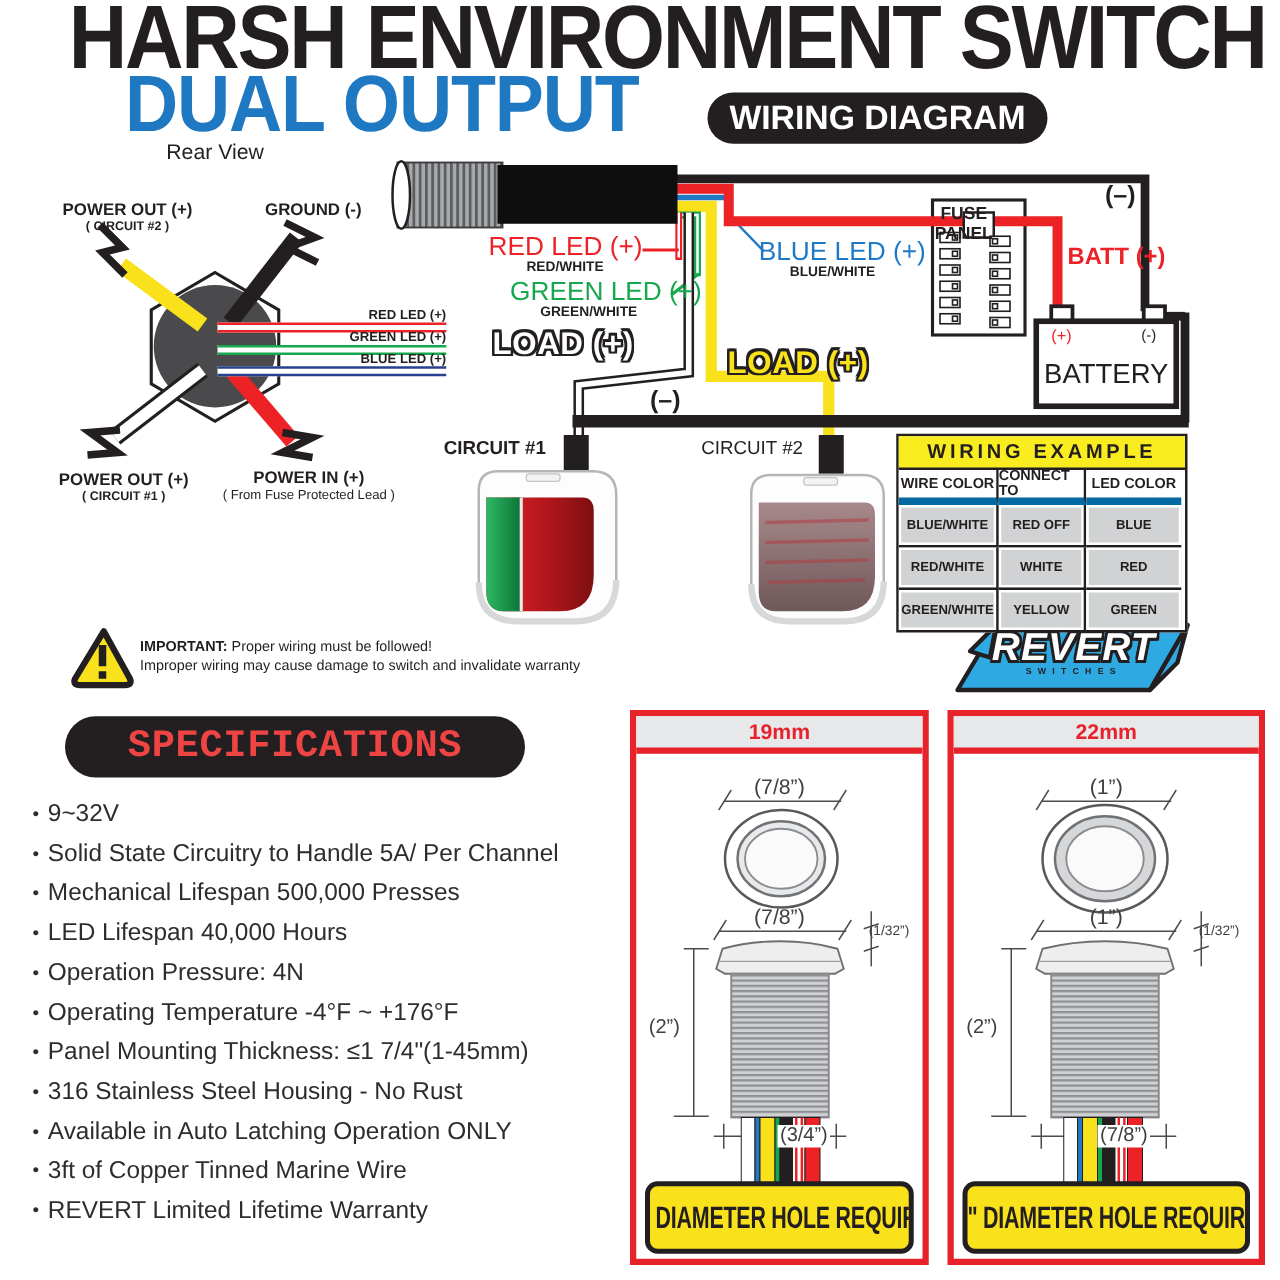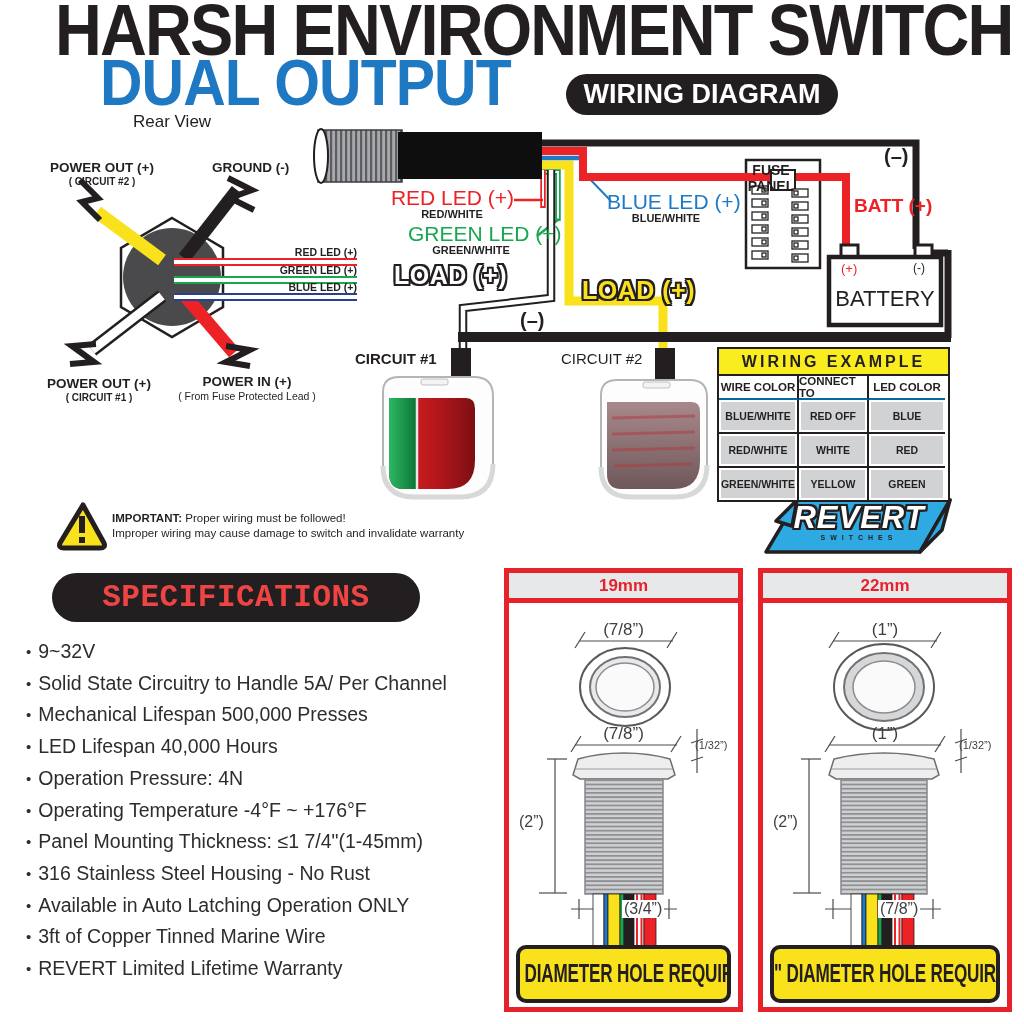--- a/index.html
+++ b/index.html
@@ -32,21 +32,21 @@
     text-shadow:-2px -2px 0 #231f20,2px -2px 0 #231f20,-2px 2px 0 #231f20,2px 2px 0 #231f20,
                 -2px 0 0 #231f20,2px 0 0 #231f20,0 -2px 0 #231f20,0 2px 0 #231f20;}
   .neg{font-size:20px;font-weight:bold;}
 
   
   .wtable{left:717px;top:347px;width:229px;border:2.5px solid #231f20;background:#fff;}
   .wtable .title{background:#f9ed1f;border-bottom:2.5px solid #231f20;height:25px;display:flex;align-items:center;justify-content:center;
                  font-size:16px;font-weight:bold;letter-spacing:3px;}
   .wtable .hrow,.wtable .brow{display:grid;grid-template-columns:80px 70px 76px;}
   .wtable .hcell{height:22px;display:flex;align-items:center;justify-content:center;font-size:11.5px;font-weight:bold;
-                 border-right:2px solid #231f20;border-bottom:2px solid #0369a1;background:#fff;}
+                 border-right:2px solid #231f20;border-bottom:6px solid #0369a1;background:#fff;}
   .wtable .bcell{height:32px;display:flex;align-items:center;justify-content:center;font-size:10.5px;font-weight:bold;
                  border-right:2px solid #231f20;border-bottom:2px solid #231f20;background:#d0d2d3;box-shadow:inset 0 0 0 2px #fff;}
   .wtable .hcell:last-child,.wtable .bcell:last-child{border-right:none;}
   .wtable .brow:last-child .bcell{border-bottom:none;}
 
   
   .warn-text{left:112px;top:511px;font-size:11.5px;line-height:15px;width:420px;}
 
   
   .logo{left:766px;top:496px;width:186px;height:60px;}

